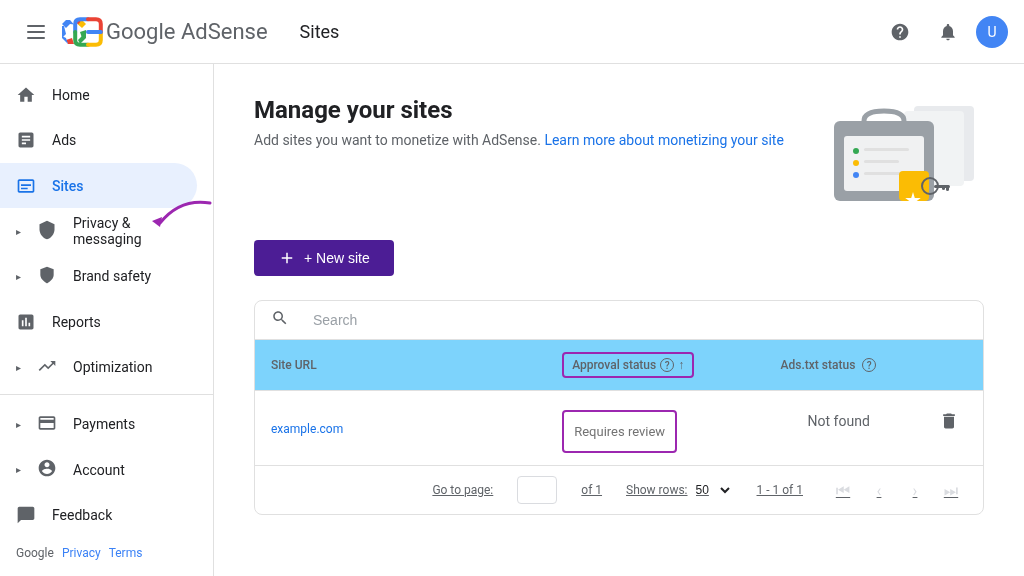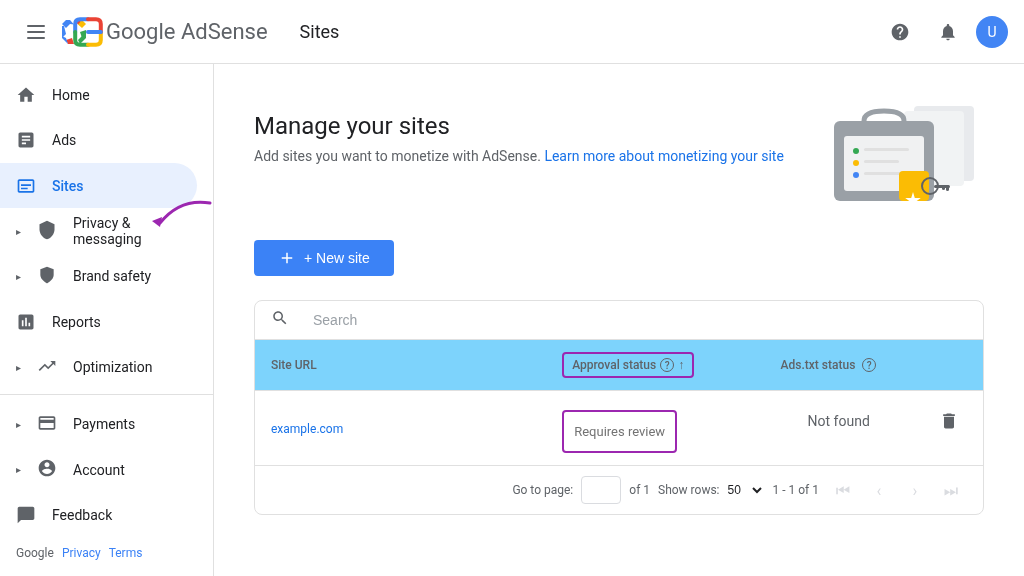--- a/index.html
+++ b/index.html
@@ -28,29 +28,29 @@
     .nav-item.active .nav-icon { color: #1a73e8; }
     .nav-item .nav-label { font-size: 14px; }
     .nav-section-item { display: flex; align-items: center; gap: 16px; padding: 0 16px; height: 48px; cursor: pointer; color: #202124; font-size: 14px; }
     .nav-section-item .expand-icon { font-size: 10px; color: #5f6368; }
     .sidebar-footer { margin-top: auto; padding: 8px 16px; display: flex; gap: 8px; font-size: 12px; color: #5f6368; }
     .sidebar-footer a { color: #3b82f6; text-decoration: none; }
 
     
     .content { flex: 1; padding: 32px 40px; overflow-y: auto; background: #fff; position: relative; }
     .content-header { display: flex; align-items: flex-start; justify-content: space-between; margin-bottom: 24px; }
-    .content-title { font-size: 24px; font-weight: 400; color: #202124; margin-bottom: 8px; margin-top: 16px; }
+    .content-title { font-size: 24px; font-weight: 700; color: #202124; margin-bottom: 8px; }
     .content-subtitle { font-size: 14px; color: #5f6368; }
     .content-subtitle a { color: #1a73e8; text-decoration: none; }
 
     
     .illustration { width: 200px; height: 120px; flex-shrink: 0; position: relative; }
 
     
-    .new-site-btn { display: flex; align-items: center; gap: 8px; padding: 0 24px; height: 36px; background: #3b82f6; color: white; border: none; border-radius: 4px; font-size: 14px; cursor: pointer; font-weight: 500; margin-bottom: 24px; }
+    .new-site-btn { display: flex; align-items: center; gap: 8px; padding: 0 24px; height: 36px; background: #4c1d95; color: white; border: none; border-radius: 4px; font-size: 14px; cursor: pointer; font-weight: 500; margin-bottom: 24px; }
 
     
     .table-container { border: 1px solid #e0e0e0; border-radius: 8px; overflow: hidden; }
     .search-bar { display: flex; align-items: center; gap: 24px; padding: 8px 16px; border-bottom: 1px solid #e0e0e0; }
     .search-icon { color: #5f6368; font-size: 18px; }
     .search-input { border: none; outline: none; font-size: 14px; color: #202124; flex: 1; }
     .search-input::placeholder { color: #9aa0a6; }
 
     .table { width: 100%; border-collapse: collapse; }
     .table th { padding: 12px 16px; text-align: left; font-size: 12px; font-weight: 500; color: #5f6368; border-bottom: 1px solid #e0e0e0; background: #7dd3fc; }
@@ -62,21 +62,21 @@
     .col-ads-txt { width: 30%; }
     .approval-status-highlight { border: 2px solid #9c27b0; border-radius: 4px; padding: 12px 10px; color: #737373; font-size: 13px; display: inline-block; margin-top: 7px; }
 
     .site-link { color: #1a73e8; text-decoration: none; font-size: 12px; }
 
     .not-found-text { color: #5f6368; font-size: 14px; margin-left: 27px; }
 
     .delete-icon { width: 36px; height: 36px; display: flex; align-items: center; justify-content: center; cursor: pointer; color: #5f6368; border-radius: 50%; }
 
     
-    .pagination { display: flex; align-items: center; justify-content: flex-end; padding: 8px 16px; gap: 8px; font-size: 12px; color: #5f6368; border-top: 1px solid #e0e0e0; }
+    .pagination { display: flex; align-items: center; justify-content: flex-end; padding: 8px 16px; gap: 24px; font-size: 12px; color: #5f6368; border-top: 1px solid #e0e0e0; text-decoration: underline; }
     .page-input { width: 40px; height: 28px; border: 1px solid #dadce0; border-radius: 4px; text-align: center; font-size: 12px; outline: none; }
     .rows-select { display: flex; align-items: center; gap: 4px; }
     .rows-select select { border: none; font-size: 12px; color: #202124; cursor: pointer; background: transparent; outline: none; }
     .pagination-nav { display: flex; align-items: center; gap: 4px; }
     .page-btn { width: 32px; height: 32px; display: flex; align-items: center; justify-content: center; cursor: pointer; border-radius: 50%; color: #5f6368; font-size: 16px; }
     .page-btn.disabled { color: #dadce0; cursor: default; }
 
     
     .th-highlight { border: 2px solid #9c27b0; border-radius: 4px; padding: 4px 8px; display: inline-flex; align-items: center; gap: 4px; }
 

